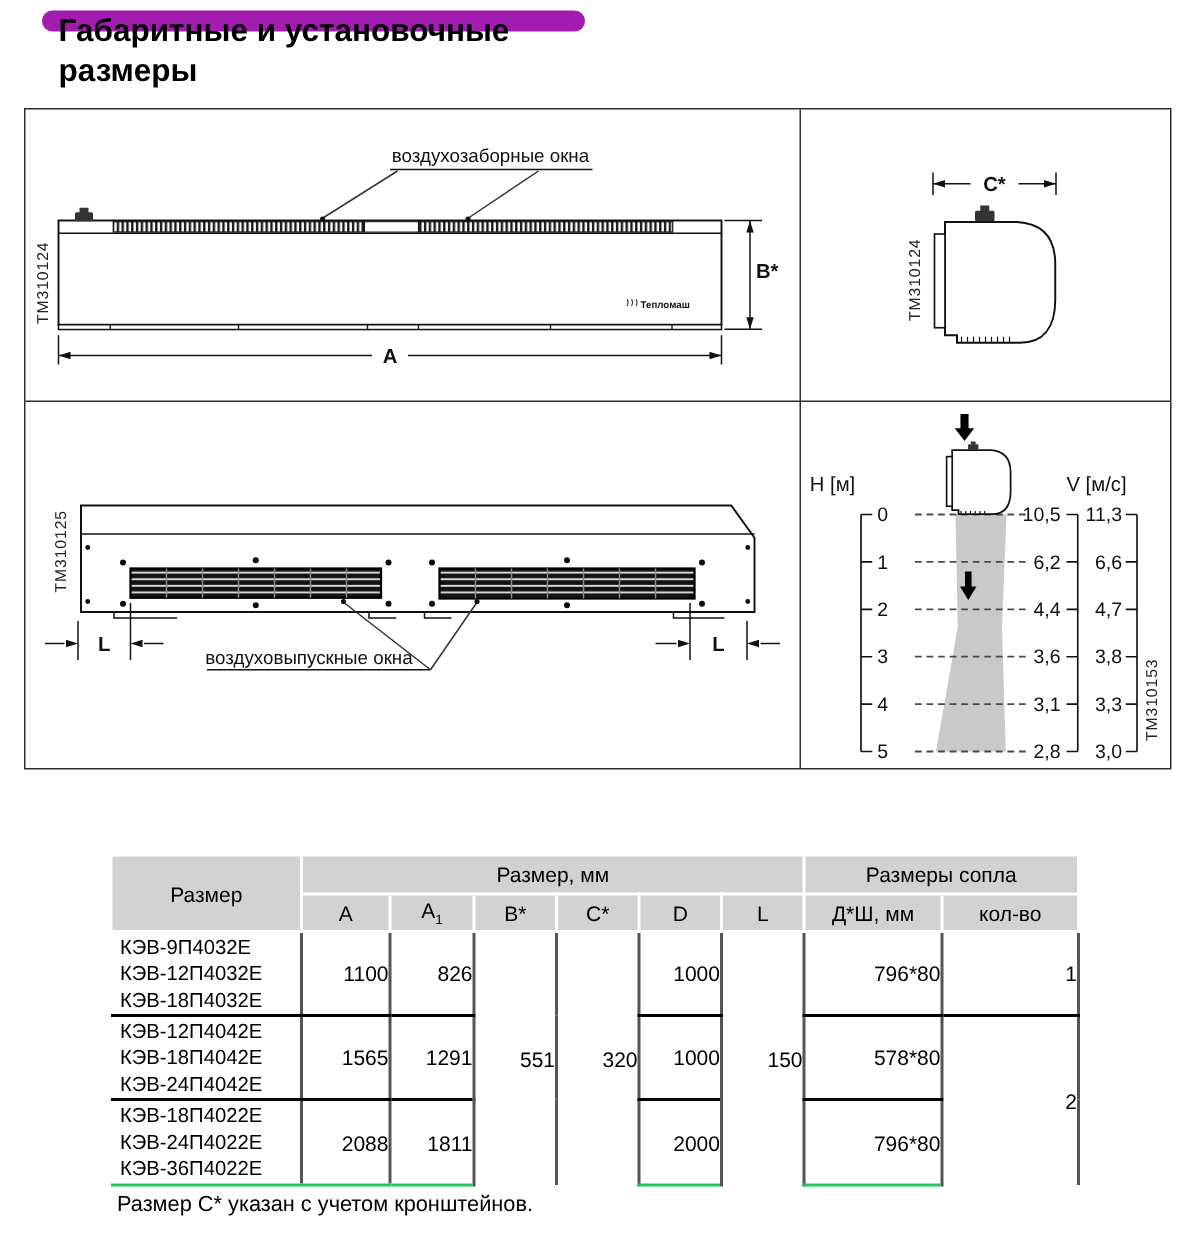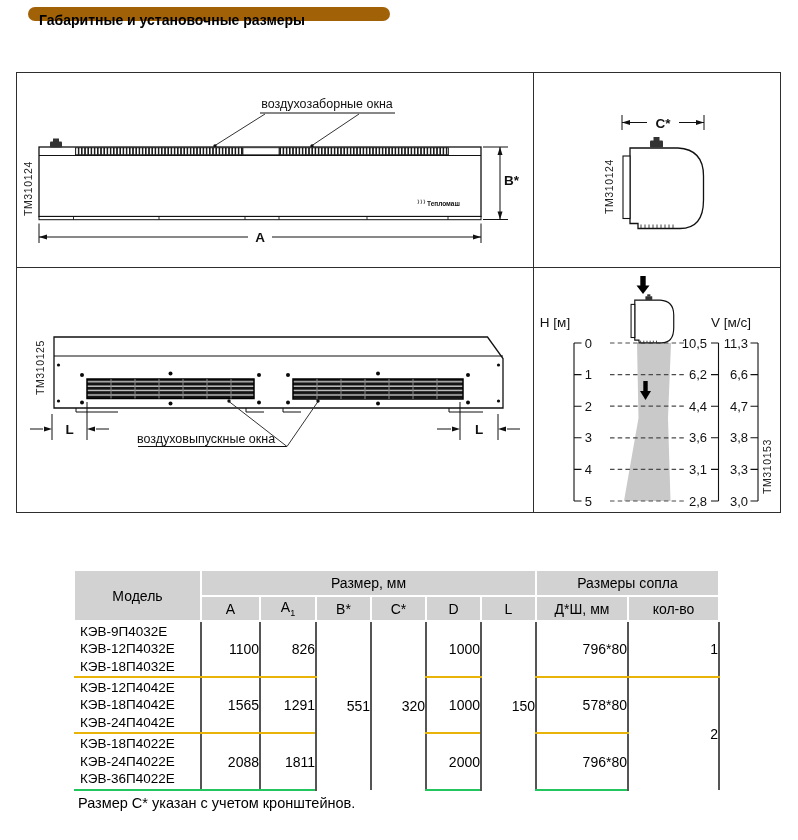--- a/index.html
+++ b/index.html
@@ -1,22 +1,22 @@
 <!DOCTYPE html>
 <html><head>
 <meta charset="utf-8">
 <style>
   html,body{margin:0;padding:0;background:#fff;}
   body{position:relative;width:798px;height:840px;overflow:hidden;
        font-family:"Liberation Sans",sans-serif;color:#000;}
 
   
   .title-bar{position:absolute;left:28px;top:7px;width:362px;height:14px;
-    background:#a16207;border-radius:13px;line-height:27px;
-    font-size:14px;font-weight:bold;padding-left:11px;box-sizing:border-box;}
+    background:#a21caf;border-radius:13px;line-height:27px;
+    font-size:21px;font-weight:bold;padding-left:11px;box-sizing:border-box;}
 
   
   .figure{position:absolute;left:16px;top:72px;width:765px;height:441px;
     border:1.5px solid #2e2e2e;box-sizing:border-box;background:#fff;}
   .div-v{position:absolute;left:515.5px;top:0;width:1.5px;height:100%;background:#2e2e2e;}
   .div-h{position:absolute;left:0;top:193.5px;width:100%;height:1.5px;background:#2e2e2e;}
   .q{position:absolute;}
   svg text{font-family:"Liberation Sans",sans-serif;fill:#111;}
   .tmtxt{font-size:10.5px;letter-spacing:.6px;fill:#222;}
   .dim{font-size:13.5px;font-weight:bold;}
@@ -26,21 +26,21 @@
 
   
   table.spec{position:absolute;left:73px;top:569px;border-collapse:collapse;
     table-layout:fixed;font-size:14px;}
   table.spec th{background:#d2d2d2;border:2px solid #fff;font-weight:normal;
     font-size:14px;padding:0;}
   table.spec td{padding:0;text-align:right;vertical-align:middle;
     border-left:2px solid #555;}
   table.spec td.first{border-left:none;text-align:left;}
   table.spec td.last{border-right:2px solid #555;}
-  table.spec tr.grp td.sep{border-bottom:2px solid #eab308;}
+  table.spec tr.grp td.sep{border-bottom:2px solid #000000;}
   table.spec tr.bottom td{border-bottom:2px solid #22c55e;}
   .model-line{font-size:13.5px;line-height:17.5px;padding-left:6px;white-space:nowrap;}
   sub.idx{font-size:9px;}
 
   .notes{position:absolute;left:78px;top:792px;font-size:14.5px;line-height:22px;}
 </style>
 </head>
 <body>
 
 <div class="title-bar">Габаритные и установочные размеры</div>
@@ -250,21 +250,21 @@
       <col style="width:56px">
     <col style="width:55px">
       <col style="width:55px">
       <col style="width:55px">
     <col style="width:55px">
       <col style="width:92px">
       <col style="width:91px">
   </colgroup>
   <tbody>
       <tr style="height:26px">
-    <th rowspan="2">Модель</th>
+    <th rowspan="2">Размер</th>
     <th colspan="6">Размер, мм</th>
     <th colspan="2">Размеры сопла</th>
   </tr>
   <tr style="height:25px">
     <th>A</th>
     <th><span>A</span><sub class="idx">1</sub></th>
     <th>B*</th>
     <th>C*</th>
     <th>D</th>
     <th>L</th>

